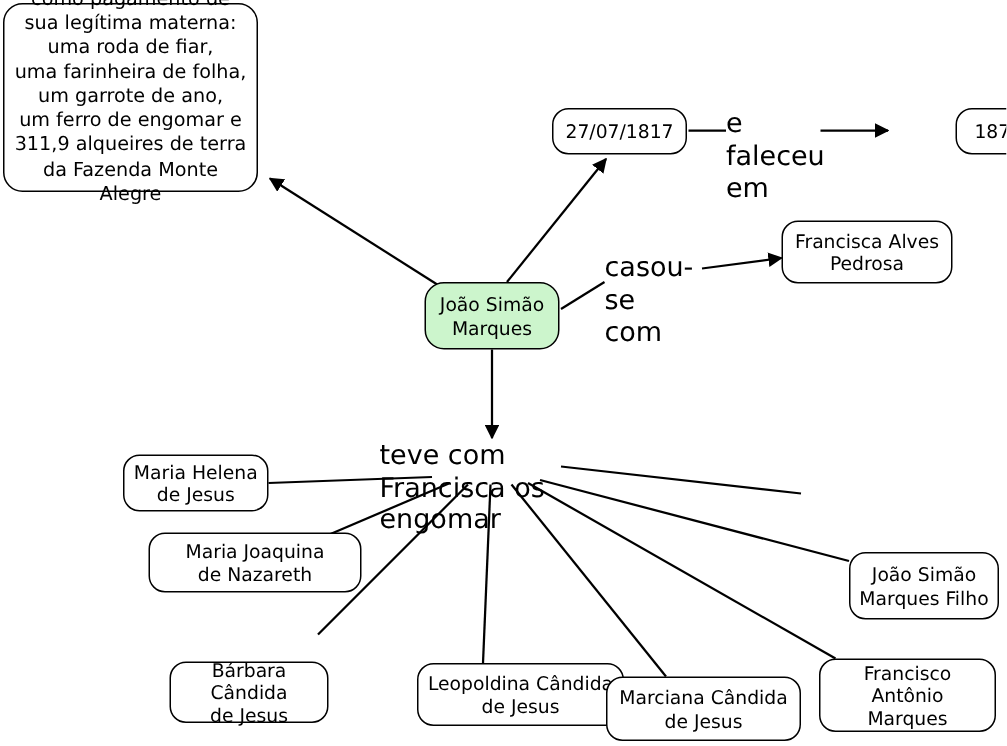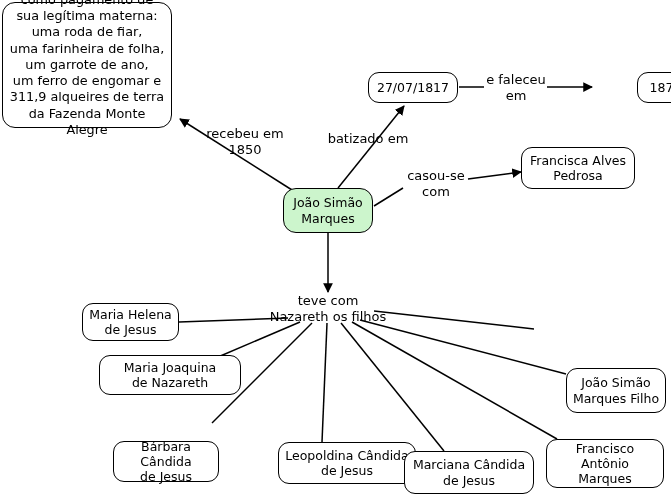--- a/index.html
+++ b/index.html
@@ -47,23 +47,23 @@
   }
   .node.info {
     border-radius: 13px;
     font-size: 12.8px;
     line-height: 1.27;
     padding: 0 6px;
   }
   .edge-label {
     position: absolute;
     color: #000000;
-    font-size: 13px;
+    font-size: 18px;
     line-height: 1.2;
-    text-align: center;
+    text-align: left;
     white-space: pre-line;
     background: transparent;
   }
 </style>
 </head>
 <body>
 
 <div id="canvas">
 
   <svg id="edges" viewBox="0 0 671 497" width="671" height="497" xmlns="http://www.w3.org/2000/svg">
@@ -129,27 +129,24 @@
   <div class="node" style="left:404px; top:451px; width:130px; height:43px;">Marciana Cândida
 de Jesus</div>
 
   <div class="node" style="left:546px; top:439px; width:118px; height:49px;">Francisco Antônio
 Marques</div>
 
   <div class="node" style="left:566px; top:368px; width:100px; height:45px;">João Simão
 Marques Filho</div>
 
 
-  <div class="edge-label" style="left:204px; top:126px; width:82px;">recebeu em
-1850</div>
 
-  <div class="edge-label" style="left:323px; top:131px; width:90px;">batizado em</div>
 
   <div class="edge-label" style="left:484px; top:72px; width:64px;">e faleceu
 em</div>
 
   <div class="edge-label" style="left:403px; top:168px; width:66px;">casou-se
 com</div>
 
   <div class="edge-label" style="left:253px; top:293px; width:150px;">teve com
-Nazareth os filhos</div>
+Francisca os engomar</div>
 
 </div>
 
 </body></html>

